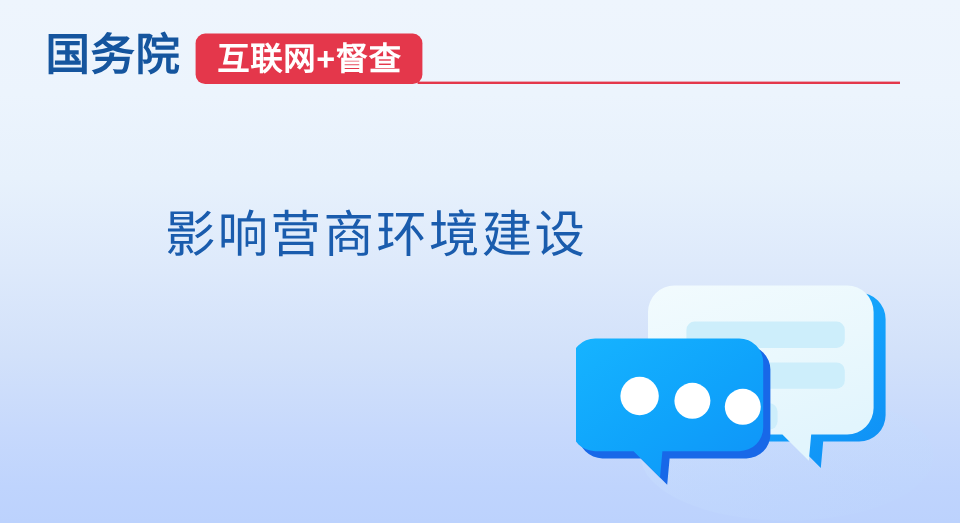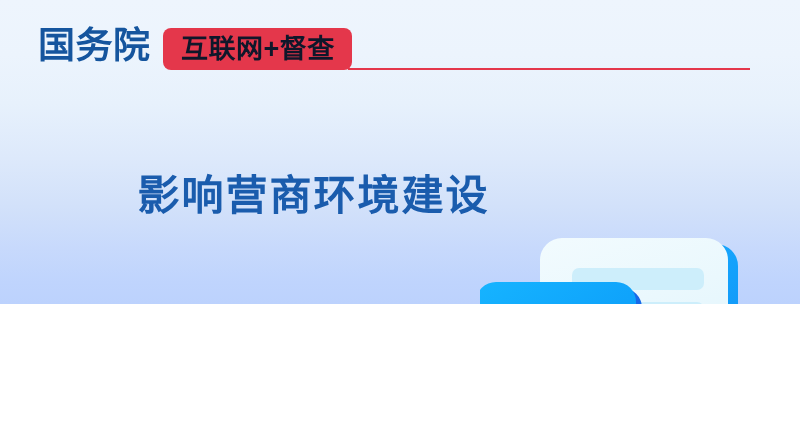--- a/index.html
+++ b/index.html
@@ -11,21 +11,21 @@
     width: 800px;
     height: 436px;
     overflow: hidden;
     font-family: "Liberation Sans", "DejaVu Sans", sans-serif;
   }
 
   
   .banner {
     position: relative;
     width: 800px;
-    height: 304px;
+    height: 436px;
     overflow: hidden;
     background: linear-gradient(180deg,
                   #eef5fd  0%,
                   #ecf4fd 18%,
                   #e7f1fc 34%,
                   #dde9fb 52%,
                   #d2e1fa 68%,
                   #c7d9fc 82%,
                   #bfd4fd 93%,
                   #bcd2fd 100%);
@@ -60,21 +60,21 @@
     border-radius: 8px;
     background: #e4374b;
     display: flex;
     align-items: center;
     box-sizing: border-box;
   }
   .badge-label {
     font-size: 27px;
     line-height: 27px;
     font-weight: bold;
-    color: #0f172a;
+    color: #ffffff;
     letter-spacing: 0.5px;
     white-space: nowrap;
     font-family: "Liberation Sans", "DejaVu Sans", sans-serif;
   }
   .header-rule {
     position: absolute;
     left: 348px;
     top: 68px;
     width: 402px;
     height: 2px;
@@ -85,21 +85,21 @@
   .headline {
     position: absolute;
     left: 0;
     top: 168px;
     width: 600px;
     text-align: center;
   }
   .headline-line {
     font-size: 42px;
     line-height: 56px;
-    font-weight: bold;
+    font-weight: normal;
     color: #1a5cad;
     letter-spacing: 2px;
     white-space: nowrap;
     font-family: "Liberation Sans", "DejaVu Sans", sans-serif;
     margin-left: 27px;
   }
 
   
   .illustration {
     position: absolute;

